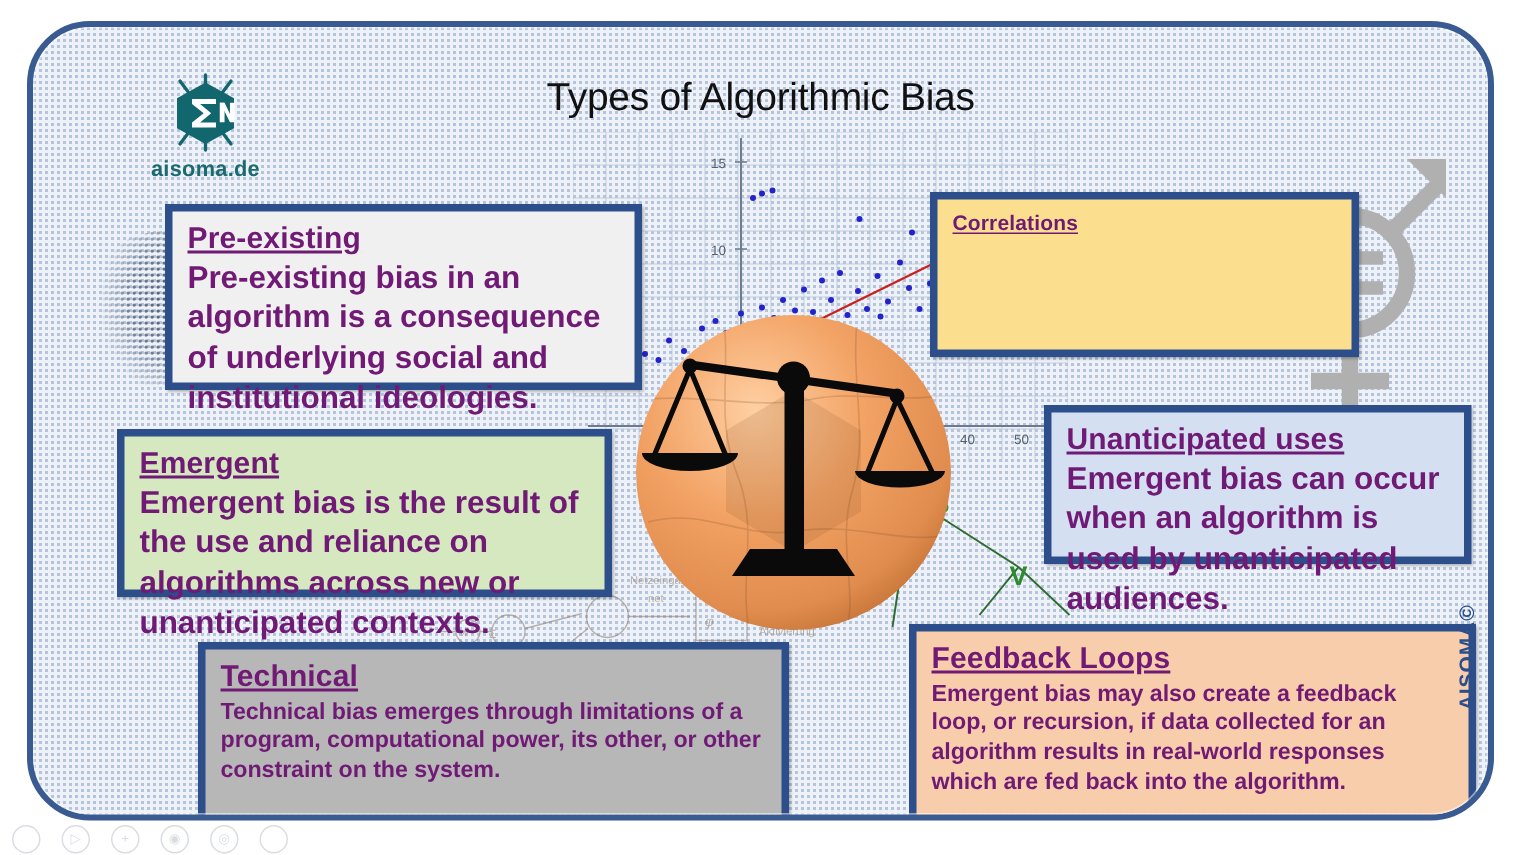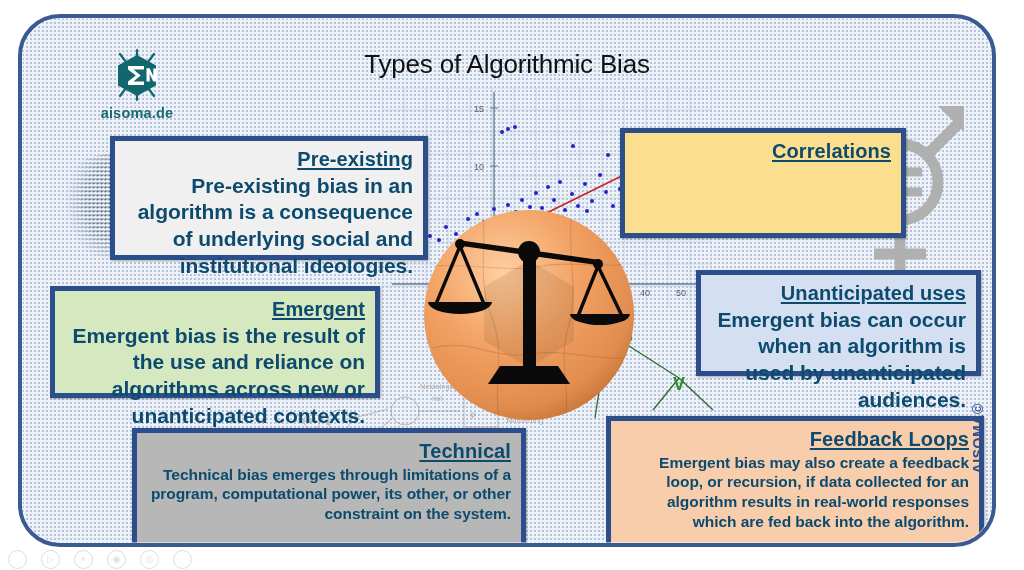--- a/index.html
+++ b/index.html
@@ -32,43 +32,43 @@
   #tree{left:545px;top:300px;width:180px;height:130px;}
   #brain{left:18px;top:128px;width:115px;height:120px;opacity:.85;}
   #gender{right:18px;top:78px;width:132px;height:200px;}
   #sphere{left:400px;top:190px;width:215px;height:215px;}
 
   
   .card{
     position:absolute;box-sizing:border-box;
     border:5px solid #2c4f8c;
     padding:6px 10px 9px;
-    text-align:right;
-    color:#0c4a6e;
+    text-align:left;
+    color:#701a75;
     box-shadow:1px 1px 2px rgba(0,0,0,.30);
   }
   .card .hd{
     display:inline-block;
     font-weight:bold;font-size:20px;line-height:1.18;
     text-decoration:underline;text-underline-offset:2px;
     margin:1px 0 1px;letter-spacing:.1px;
   }
   .card .bd{
     font-weight:bold;font-size:21px;line-height:1.27;
     margin:0;letter-spacing:-.05px;
   }
 
   #card-pre   {left:88px; top:118px; width:318px;height:124px;background:#f0f0f0;}
-  #card-emg   {left:28px; top:268px; width:330px;height:112px;background:#d5e8c0;}
+  #card-emg   {left:56px; top:268px; width:330px;height:112px;background:#d5e8c0;}
   #card-tec   {left:110px;top:410px; width:394px;height:122px;background:#b7b7b7;}
   #card-cor   {left:598px;top:110px; width:286px;height:110px;background:#fbdf8e;}
   #card-una   {left:674px;top:252px; width:285px;height:106px;background:#d4e0f2;}
   #card-fbk   {left:584px;top:398px; width:378px;height:132px;background:#f8cdab;}
 
-  #card-cor .hd{font-size:20px;margin-left:32px;}
+  #card-cor .hd{font-size:14px;}
   #card-tec .bd, #card-fbk .bd{font-size:15.5px;}
 
   
   #title{
     position:absolute;left:0;right:0;top:31px;text-align:center;
     font-size:26px;font-weight:normal;color:#111111;letter-spacing:-.2px;
   }
 
   
   #logo{position:absolute;left:65px;top:30px;width:100px;height:78px;text-align:center;}

